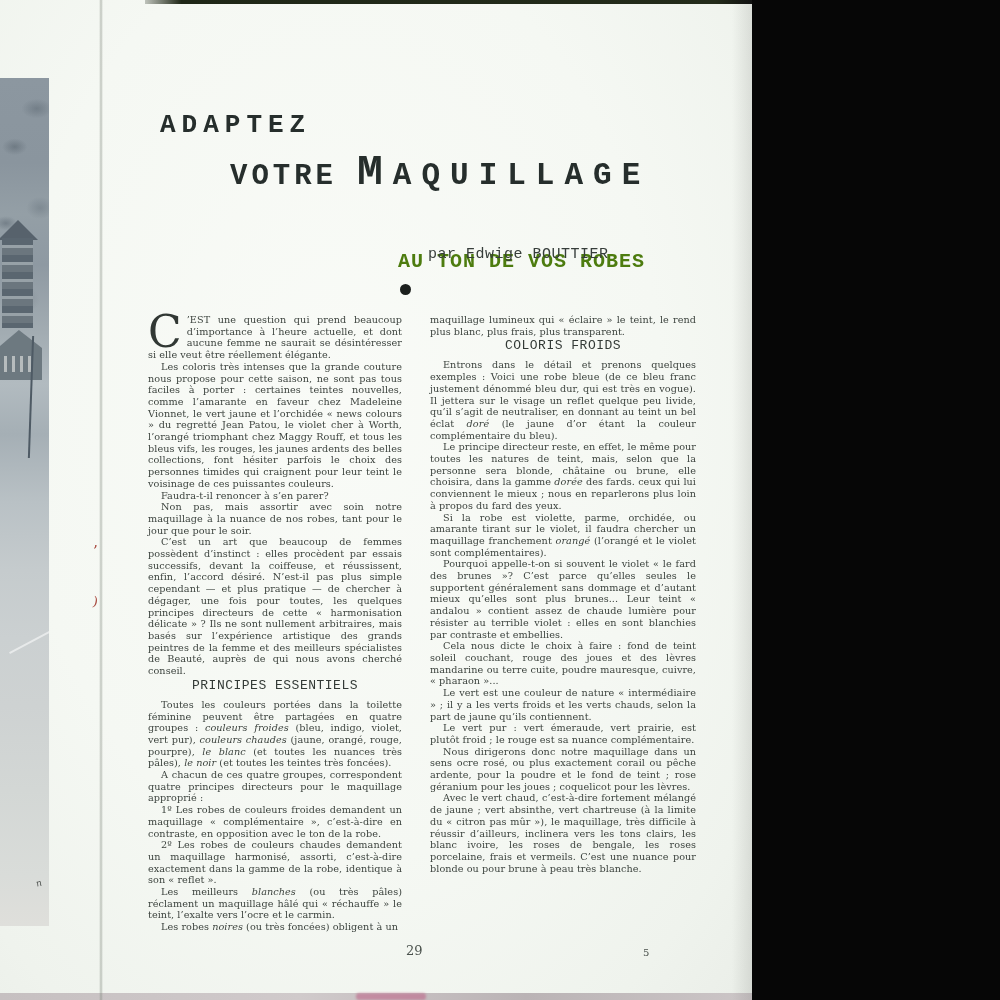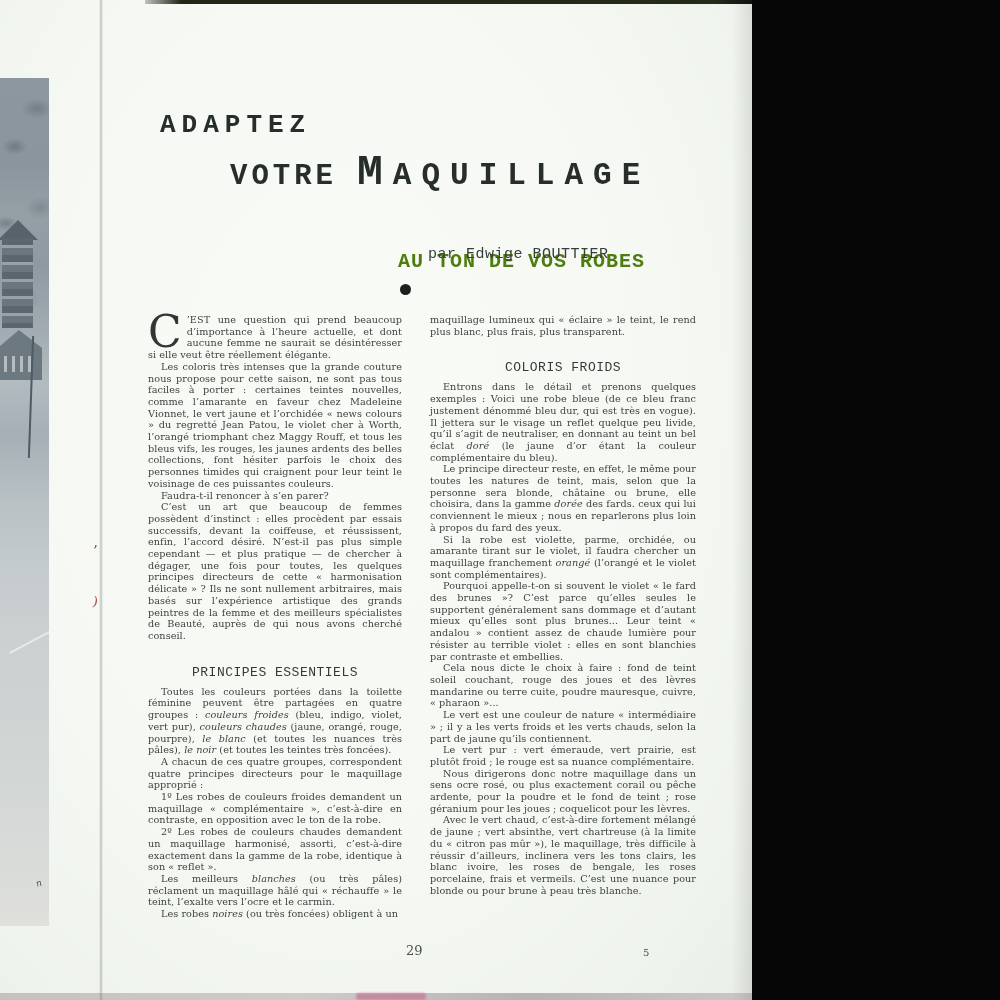--- a/index.html
+++ b/index.html
@@ -76,21 +76,21 @@
          text-align:justify; letter-spacing:.05px; }
   #col-1 { left:148px; width:254px; }
   #col-2 { left:430px; width:266px; }
   .col p { margin:0; text-indent:13px; }
   .col p.cont { text-indent:0; }
   .col p.lead { text-indent:0; }
   .col i { font-style:italic; }
   .dropcap { float:left; font-size:44px; line-height:34px; padding:1px 5px 0 0; color:#313834;
              font-family:"DejaVu Serif", serif; }
   .sec-heading { font-family:"Liberation Mono", monospace; font-weight:400; font-size:13px; line-height:14px;
-             letter-spacing:.5px; text-align:center; text-indent:0; margin:24px 0 6px; color:#333a36; }
+             letter-spacing:.5px; text-align:center; text-indent:0; margin:2px 0 6px; color:#333a36; }
 
   
   .pagenum { position:absolute; color:#4a514c; font-family:"DejaVu Serif", serif; }
   .pn-left  { left:406px; top:943px; font-size:13px; }
   .pn-right { left:643px; top:947px; font-size:10px; }
 </style>
 </head>
 <body>
 
 <div id="scan">
@@ -121,20 +121,21 @@
     <div class="tline t2"><span class="t2a">VOTRE</span><span class="t2b"><span class="bigM">M</span><span>AQUILLAGE</span></span></div>
     <div class="tline t3">AU TON DE VOS ROBES</div>
     <div class="tline byline">par Edwige BOUTTIER</div>
     <div class="bullet"></div>
   </div>
 
   <div class="col" id="col-1">
       <p class="lead"><span class="dropcap">C</span><span>’EST une question qui prend beaucoup d’importance à l’heure actuelle, et dont aucune femme ne saurait se désintéresser si elle veut être réellement élégante.</span></p>
       <p><span>Les coloris très intenses que la grande couture nous propose pour cette saison, ne sont pas tous faciles à porter : certaines teintes nouvelles, comme l’amarante en faveur chez Madeleine Vionnet, le vert jaune et l’orchidée « news colours » du regretté Jean Patou, le violet cher à Worth, l’orangé triomphant chez Maggy Rouff, et tous les bleus vifs, les rouges, les jaunes ardents des belles collections, font hésiter parfois le choix des personnes timides qui craignent pour leur teint le voisinage de ces puissantes couleurs.</span></p>
       <p><span>Faudra-t-il renoncer à s’en parer?</span></p>
+      <p><span>Non pas, mais assortir avec soin notre maquillage à la nuance de nos robes, tant pour le jour que pour le soir.</span></p>
       <p><span>C’est un art que beaucoup de femmes possèdent d’instinct : elles procèdent par essais successifs, devant la coiffeuse, et réussissent, enfin, l’accord désiré. N’est-il pas plus simple cependant — et plus pratique — de chercher à dégager, une fois pour toutes, les quelques principes directeurs de cette « harmonisation délicate » ? Ils ne sont nullement arbitraires, mais basés sur l’expérience artistique des grands peintres de la femme et des meilleurs spécialistes de Beauté, auprès de qui nous avons cherché conseil.</span></p>
       <h2 class="sec-heading">PRINCIPES ESSENTIELS</h2>
       <p><span>Toutes les couleurs portées dans la toilette féminine peuvent être partagées en quatre groupes : </span><i>couleurs froides</i><span> (bleu, indigo, violet, vert pur), </span><i>couleurs chaudes</i><span> (jaune, orangé, rouge, pourpre), </span><i>le blanc</i><span> (et toutes les nuances très pâles), </span><i>le noir</i><span> (et toutes les teintes très foncées).</span></p>
       <p><span>A chacun de ces quatre groupes, correspondent quatre principes directeurs pour le maquillage approprié :</span></p>
       <p><span>1º Les robes de couleurs froides demandent un maquillage « complémentaire », c’est-à-dire en contraste, en opposition avec le ton de la robe.</span></p>
       <p><span>2º Les robes de couleurs chaudes demandent un maquillage harmonisé, assorti, c’est-à-dire exactement dans la gamme de la robe, identique à son « reflet ».</span></p>
       <p><span>Les meilleurs </span><i>blanches</i><span> (ou très pâles) réclament un maquillage hâlé qui « réchauffe » le teint, l’exalte vers l’ocre et le carmin.</span></p>
       <p><span>Les robes </span><i>noires</i><span> (ou très foncées) obligent à un</span></p>
     </div>
   <div class="col" id="col-2">

